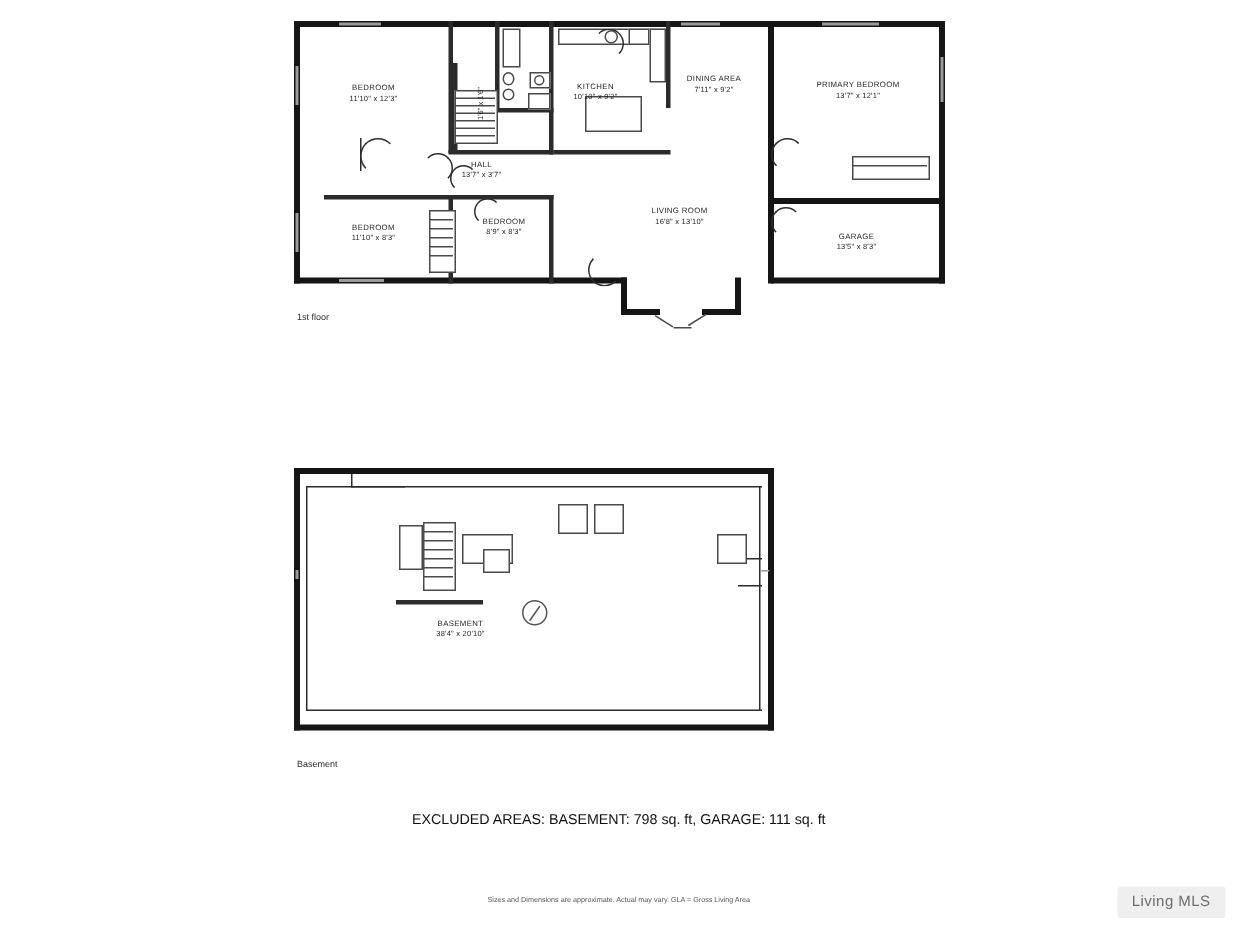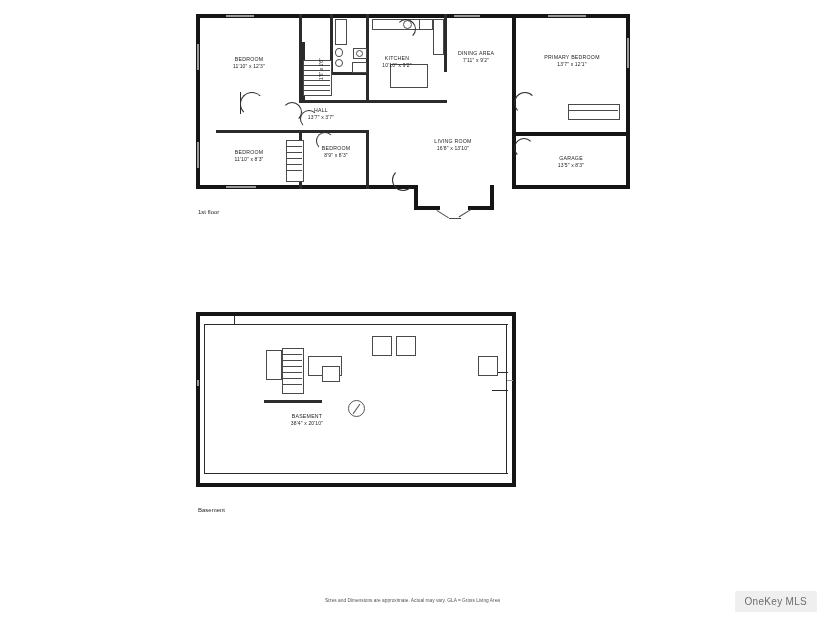--- a/index.html
+++ b/index.html
@@ -333,18 +333,19 @@
 
     <div class="label" style="left:66px; top:101px; width:90px;">
       <span class="name">BASEMENT</span>
       <span class="dim">38'4" x 20'10"</span>
     </div>
   </div>
 
   <div class="floor-caption" style="left:198px; top:507px;">Basement</div>
 
   <div class="summary" style="left:0; top:541px;">
+    <div class="line3">EXCLUDED AREAS: BASEMENT: 798 sq. ft, GARAGE: 111 sq. ft</div>
   </div>
 
   <div class="disclaimer" style="left:0; top:598px;">Sizes and Dimensions are approximate. Actual may vary. GLA = Gross Living Area</div>
 
-  <div class="watermark">OneKey MLS</div>
+  <div class="watermark">Living MLS</div>
 </div>
 
 </body></html>

